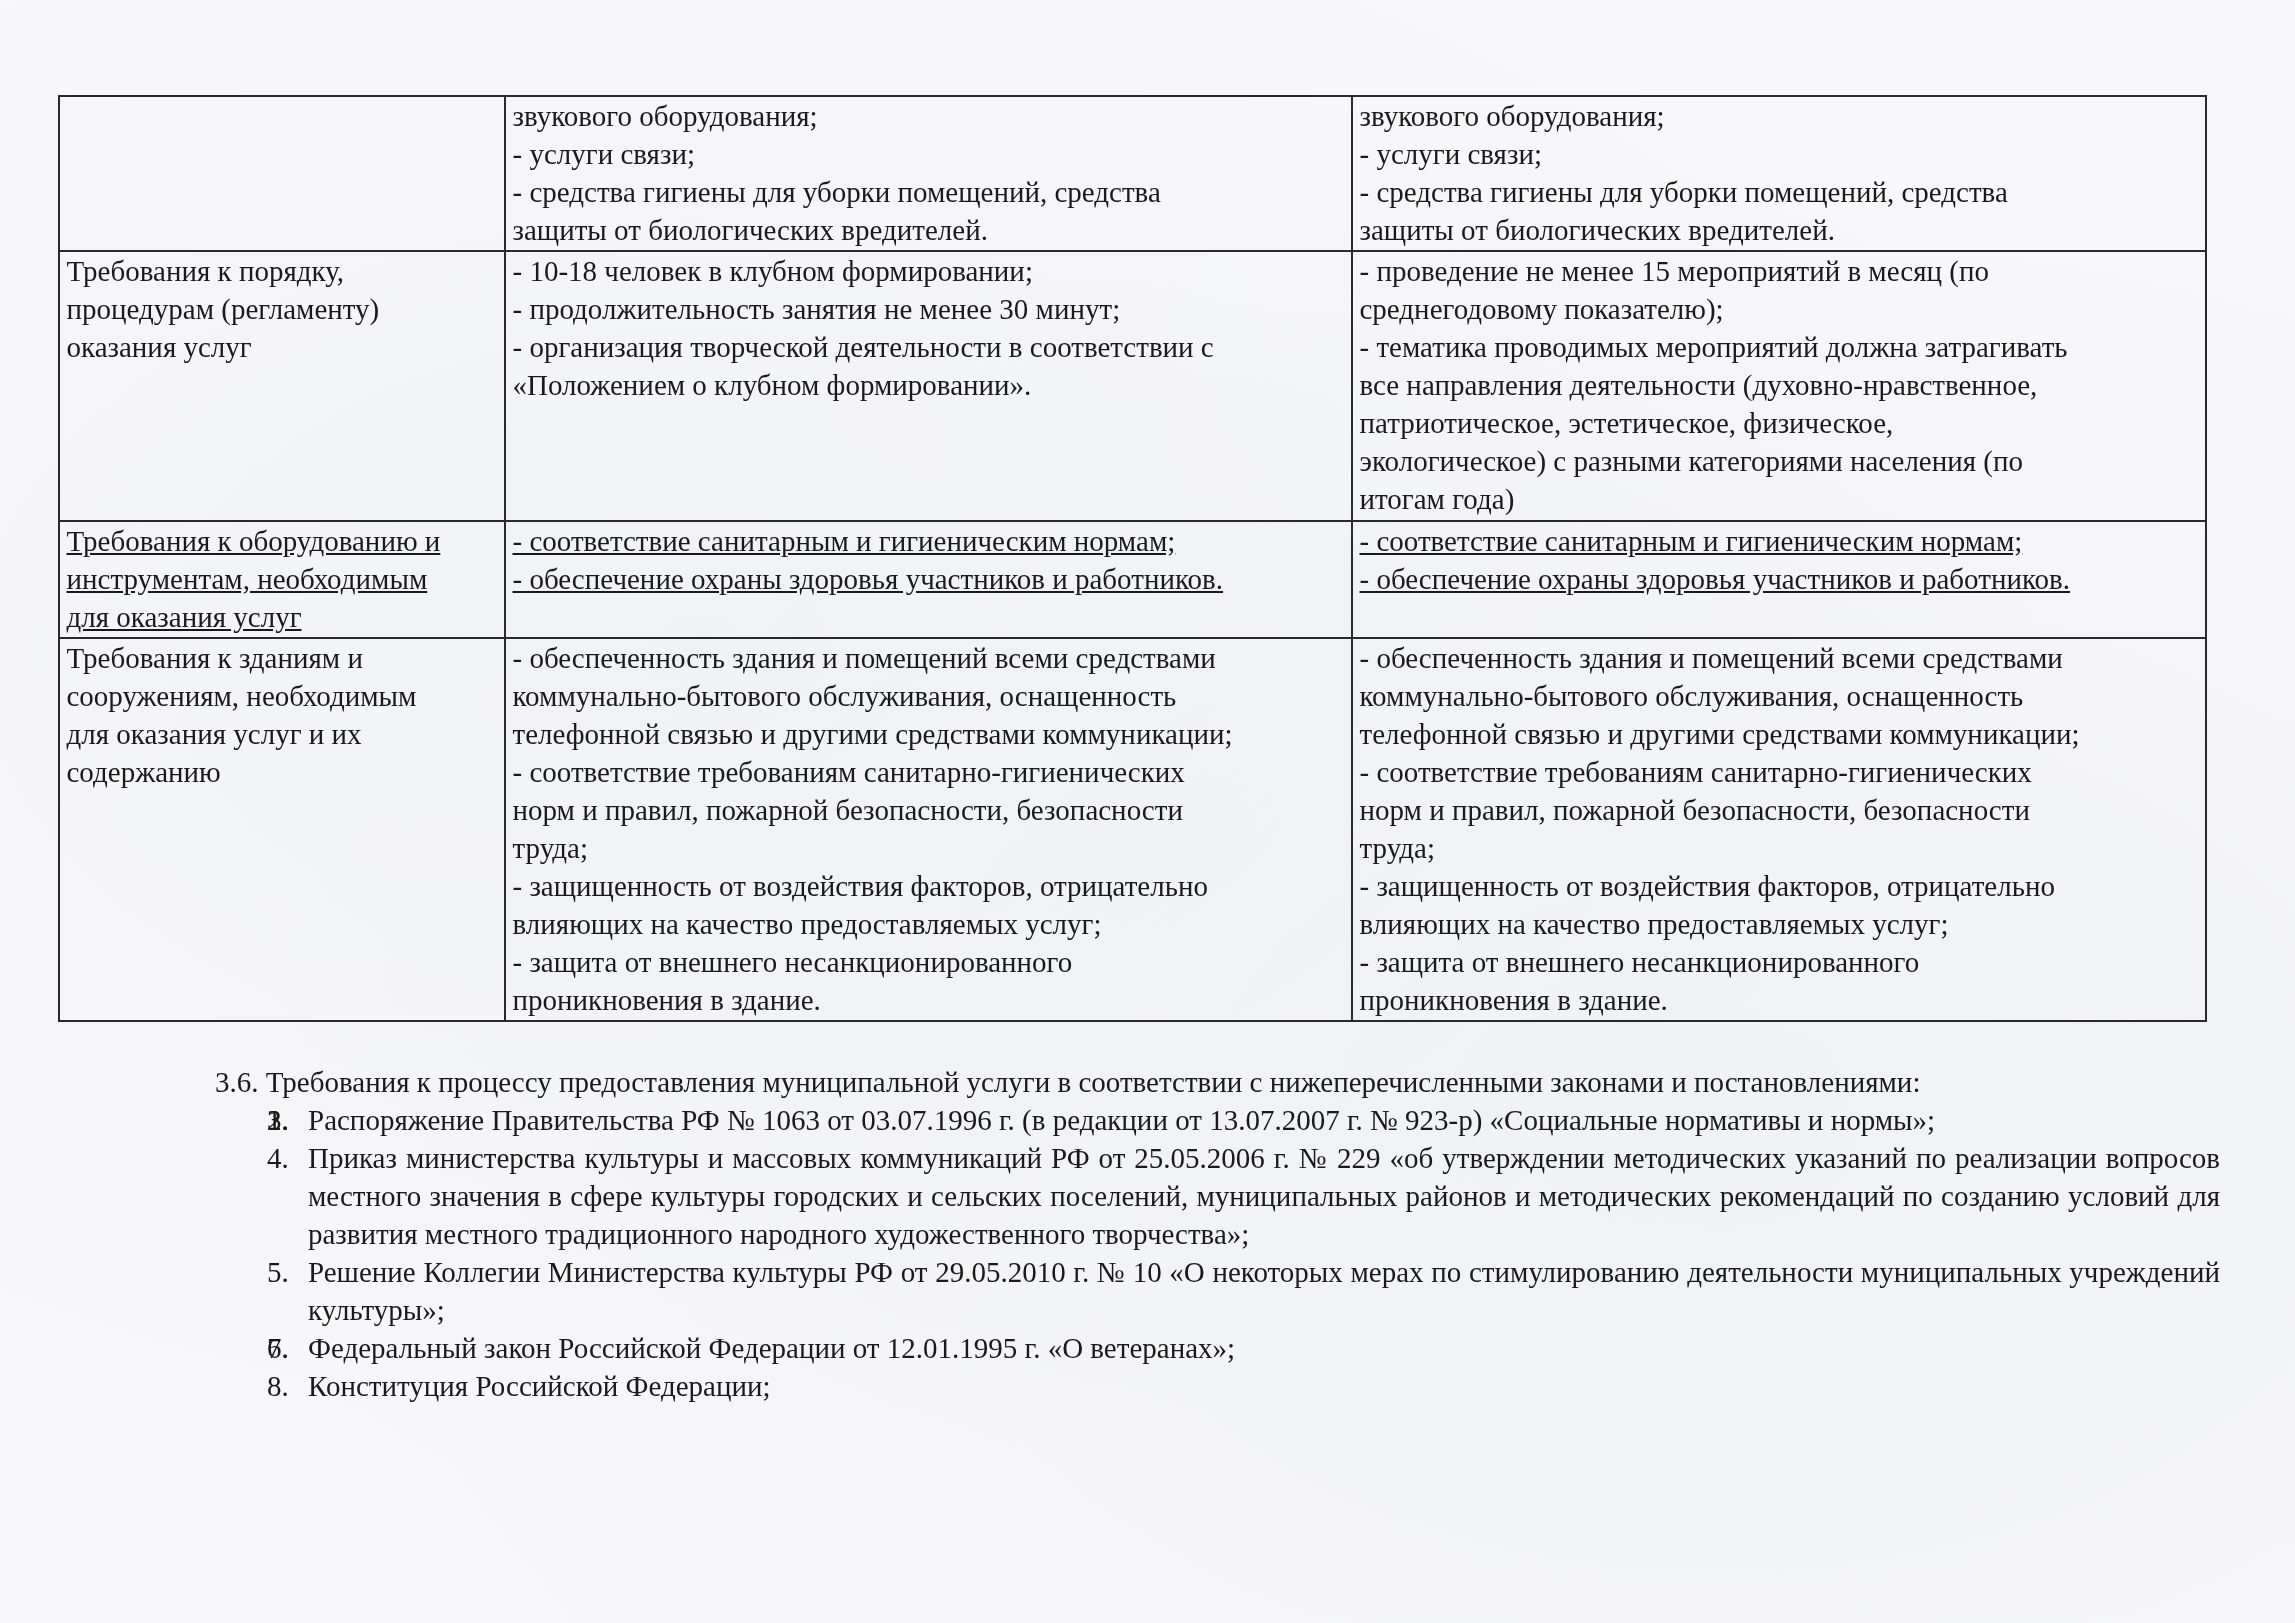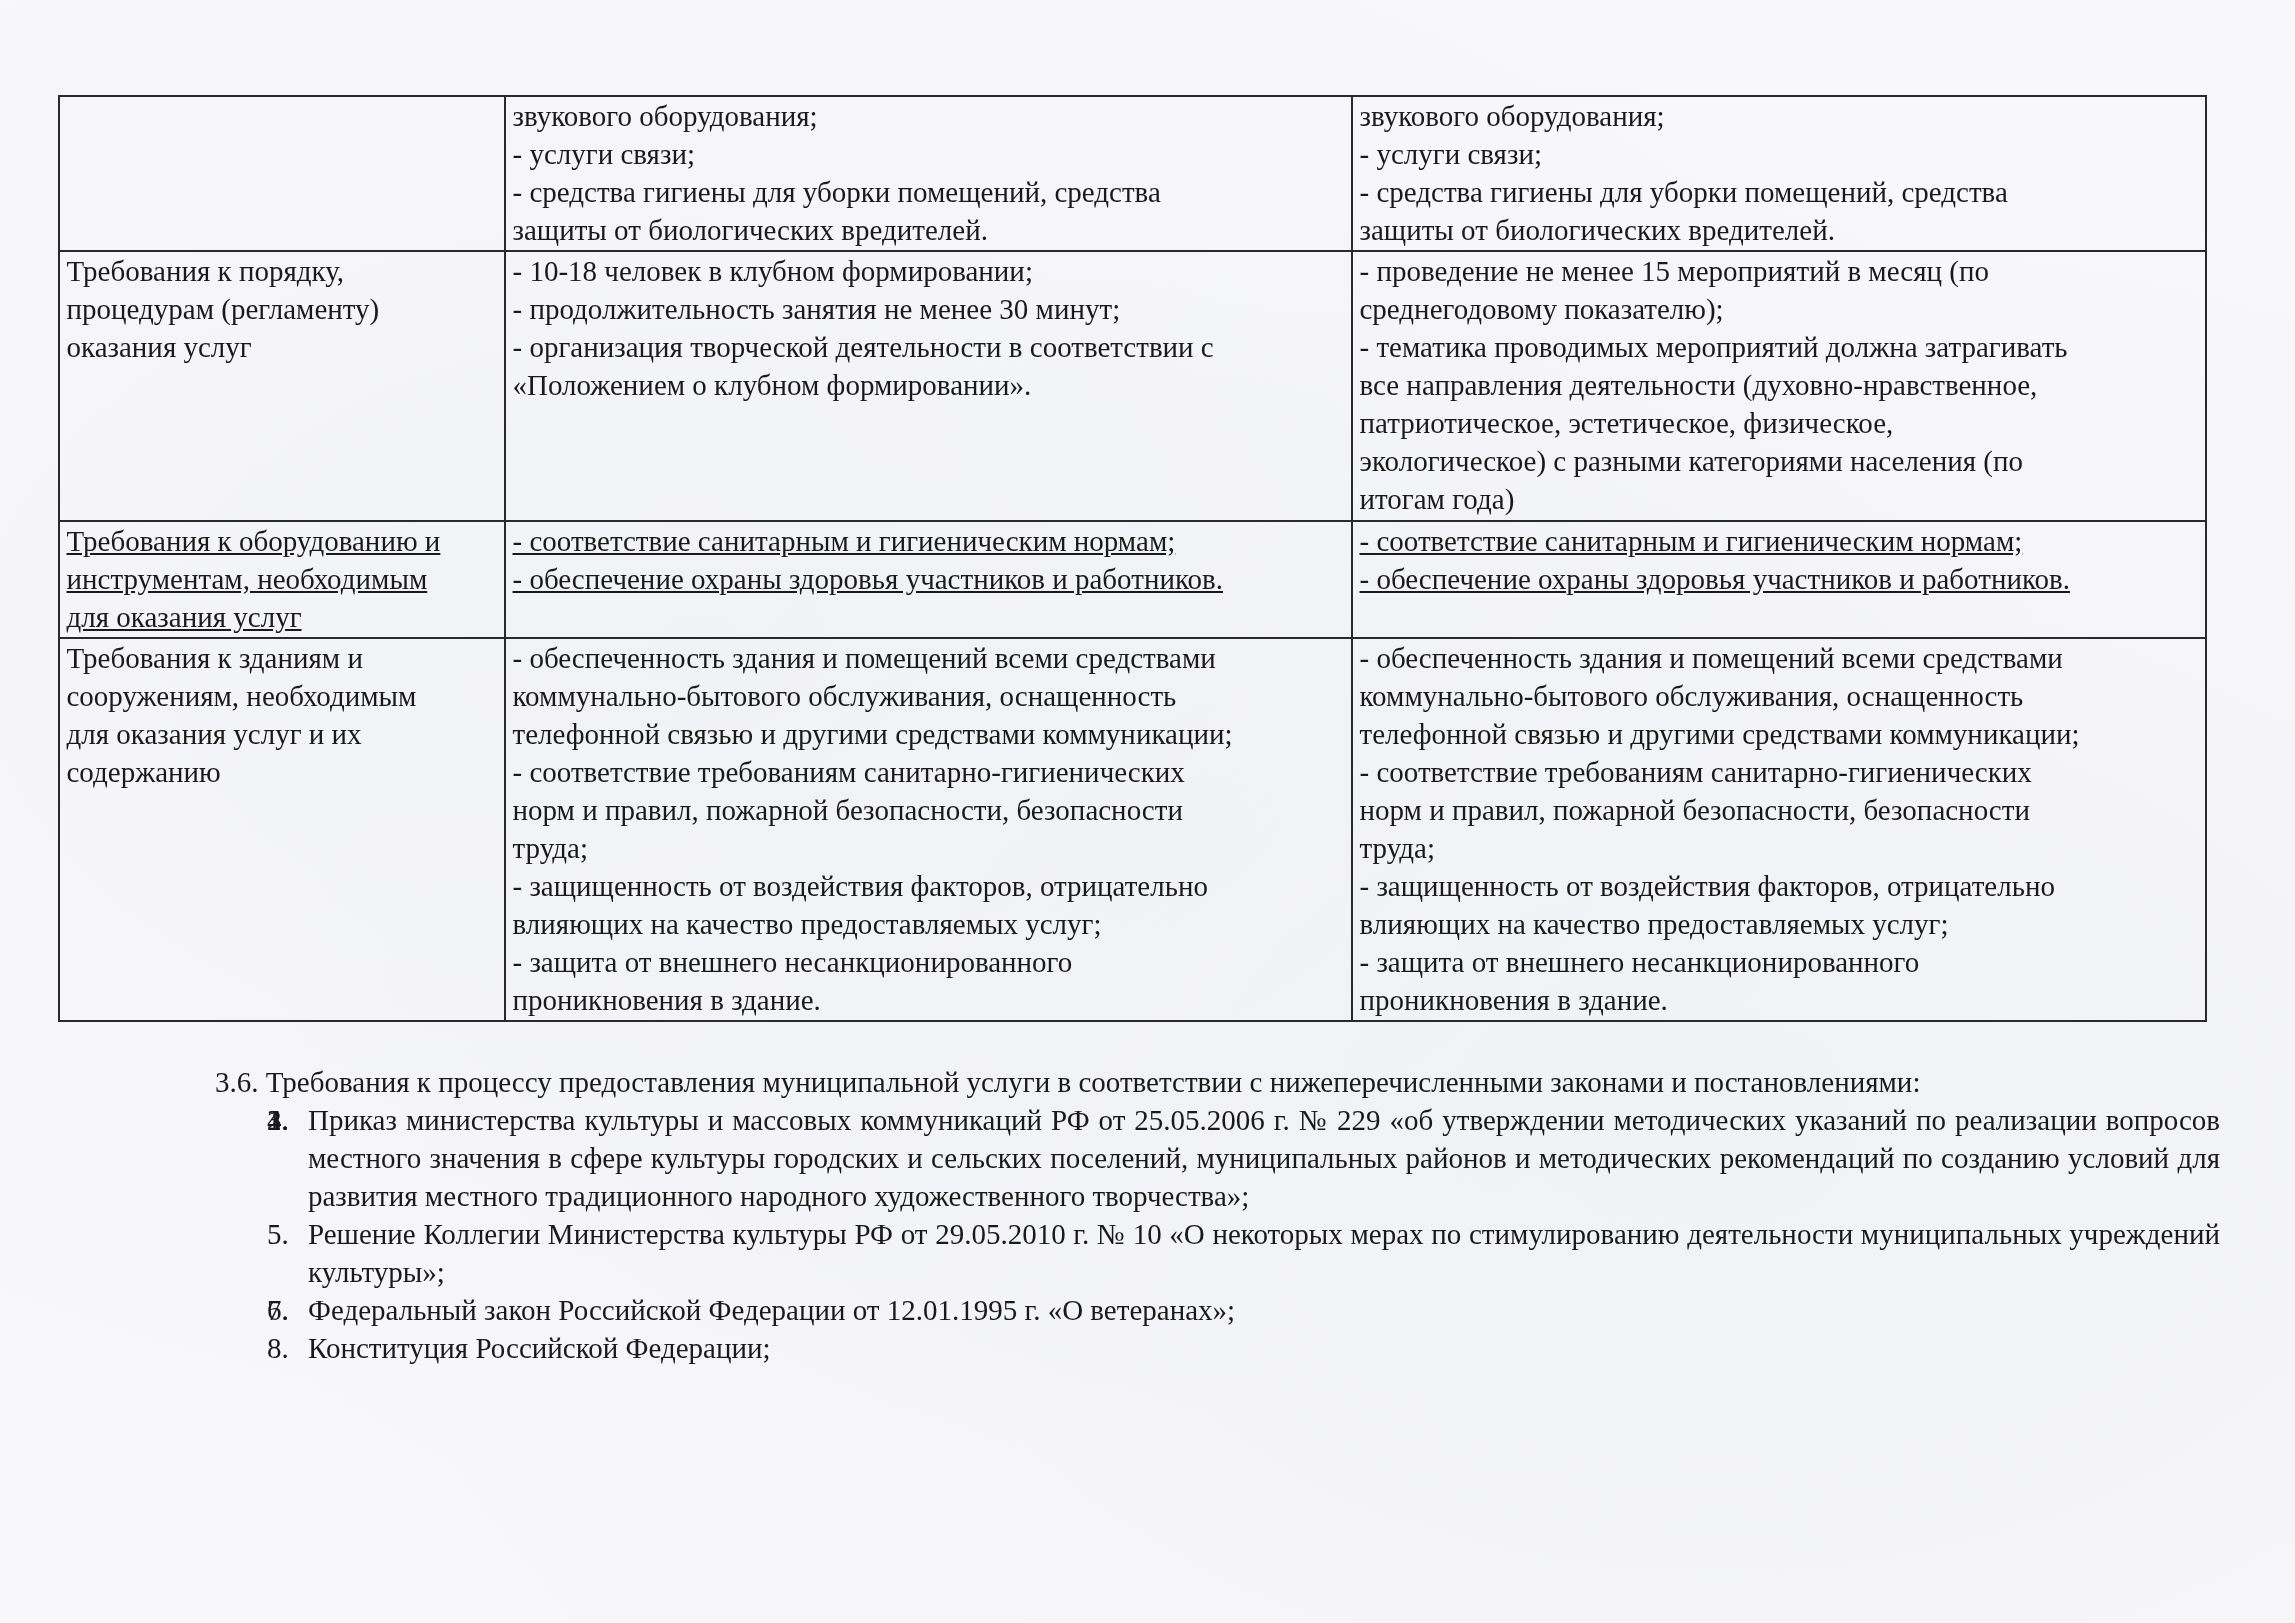--- a/index.html
+++ b/index.html
@@ -181,20 +181,21 @@
     <p class="section-heading">3.6. Требования к процессу предоставления муниципальной услуги в соответствии с нижеперечисленными законами и постановлениями:</p>
     <ol class="law-list">
       <li class="law-item">
         <span class="law-num">1.</span>
       </li>
       <li class="law-item">
         <span class="law-num">2.</span>
       </li>
       <li class="law-item">
         <span class="law-num">3.</span>
+        <span>Распоряжение Правительства РФ № 1063 от 03.07.1996 г. (в редакции от 13.07.2007 г. № 923-р) «Социальные нормативы и нормы»;</span>
       </li>
       <li class="law-item">
         <span class="law-num">4.</span>
         <span>Приказ министерства культуры и массовых коммуникаций РФ от 25.05.2006 г. № 229 «об утверждении методических указаний по реализации вопросов местного значения в сфере культуры городских и сельских поселений, муниципальных районов и методических рекомендаций по созданию условий для развития местного традиционного народного художественного творчества»;</span>
       </li>
       <li class="law-item">
         <span class="law-num">5.</span>
         <span>Решение Коллегии Министерства культуры РФ от 29.05.2010 г. № 10 «О некоторых мерах по стимулированию деятельности муниципальных учреждений культуры»;</span>
       </li>
       <li class="law-item">

